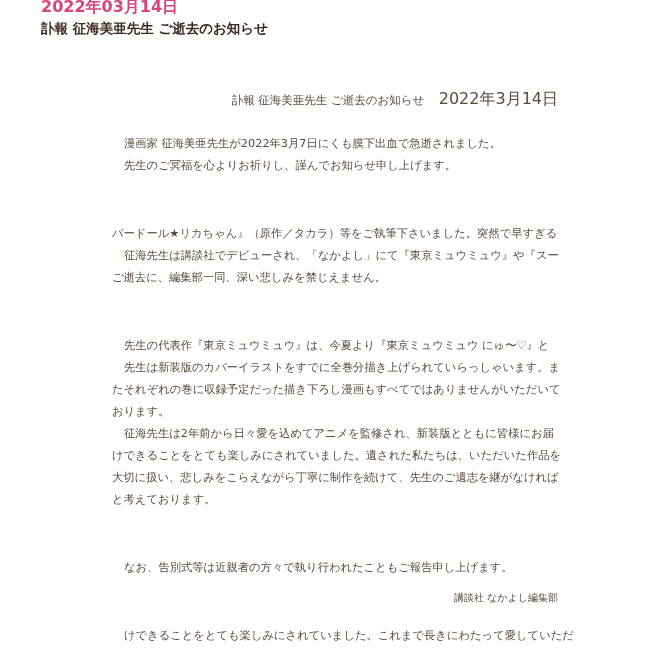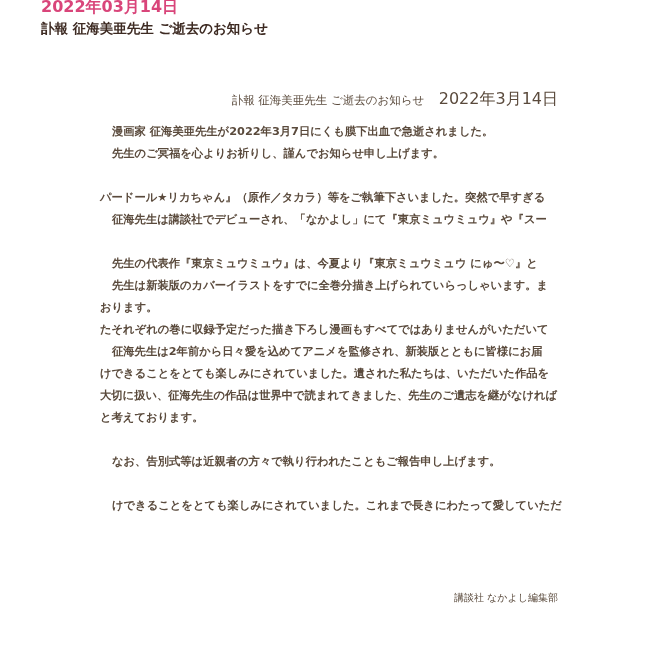--- a/index.html
+++ b/index.html
@@ -57,23 +57,22 @@
     .doc-body {
       position: absolute;
       left: 100px;
       top: 121px;
       width: 460px;
       font-size: 11.3px;
       color: #5a4a3c;
       line-height: 22px;
     }
     .para {
-      margin: 0;
+      margin: 12px;
       padding: 0;
-      font-weight: bold;
     }
     .line {
       display: block;
       white-space: nowrap;
       height: 22px;
     }
     .indent {
       padding-left: 12px;
     }
     .spacer {
@@ -102,31 +101,32 @@
 
   <div class="para">
     <span class="line indent">漫画家 征海美亜先生が2022年3月7日にくも膜下出血で急逝されました。</span>
     <span class="line indent">先生のご冥福を心よりお祈りし、謹んでお知らせ申し上げます。</span>
   </div>
   <div class="spacer"></div>
 
   <div class="para">
     <span class="line">パードール★リカちゃん』（原作／タカラ）等をご執筆下さいました。突然で早すぎる</span>
     <span class="line indent">征海先生は講談社でデビューされ、「なかよし」にて『東京ミュウミュウ』や『スー</span>
+    <span class="line">ご逝去に、編集部一同、深い悲しみを禁じえません。</span>
   </div>
   <div class="spacer"></div>
 
   <div class="para">
     <span class="line indent">先生の代表作『東京ミュウミュウ』は、今夏より『東京ミュウミュウ にゅ〜♡』と</span>
     <span class="line indent">先生は新装版のカバーイラストをすでに全巻分描き上げられていらっしゃいます。ま</span>
+    <span class="line">たそれぞれの巻に収録予定だった描き下ろし漫画もすべてではありませんがいただいて</span>
     <span class="line">おります。</span>
-    <span class="line">たそれぞれの巻に収録予定だった描き下ろし漫画もすべてではありませんがいただいて</span>
     <span class="line indent">征海先生は2年前から日々愛を込めてアニメを監修され、新装版とともに皆様にお届</span>
     <span class="line">けできることをとても楽しみにされていました。遺された私たちは、いただいた作品を</span>
-    <span class="line">大切に扱い、征海先生の作品は世界中で読まれてきました、先生のご遺志を継がなければ</span>
+    <span class="line">大切に扱い、悲しみをこらえながら丁寧に制作を続けて、先生のご遺志を継がなければ</span>
     <span class="line">と考えております。</span>
   </div>
   <div class="spacer"></div>
 
   <div class="para">
     <span class="line indent">なお、告別式等は近親者の方々で執り行われたこともご報告申し上げます。</span>
   </div>
   <div class="spacer"></div>
 
   <div class="para">

